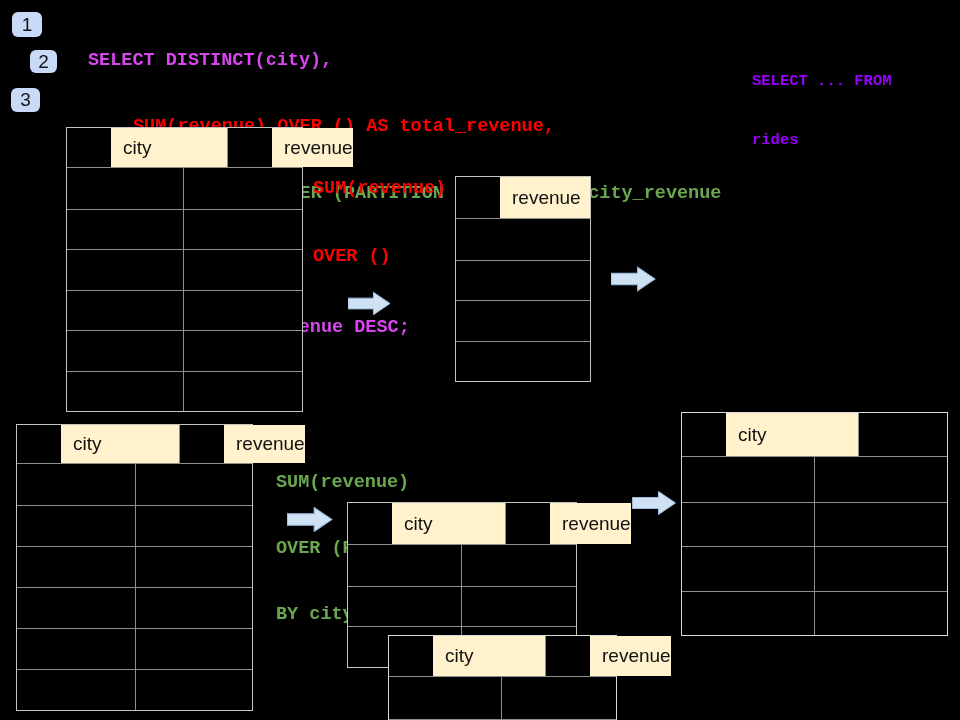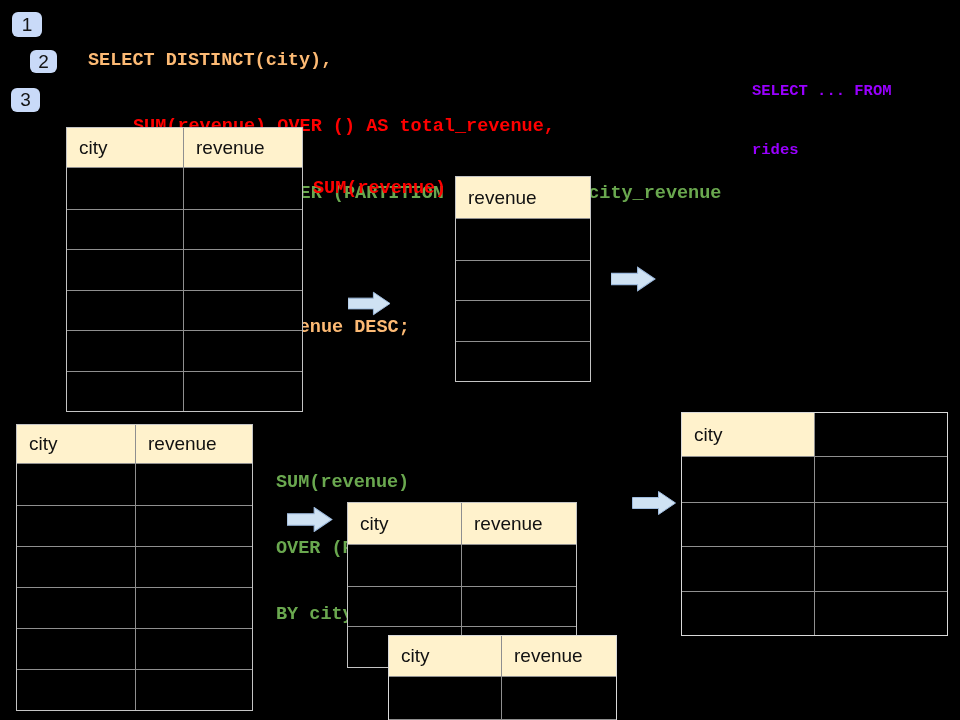--- a/index.html
+++ b/index.html
@@ -11,27 +11,27 @@
 
   
   .code {
     position:absolute; left:88px; top:5px;
     font-family:"Liberation Mono", monospace; font-weight:bold;
     font-size:18.5px; line-height:22.3px; white-space:pre;
   }
   .code-line { display:block; }
   .ind-sum { margin-left:45px; }
   .ind-kw  { margin-left:22px; }
-  .c-purple { color:#fdba74; }
+  .c-purple { color:#d946ef; }
   .c-red    { color:#ff0000; }
   .c-green  { color:#6aa84f; }
 
   
   .side-note {
-    position:absolute; left:752px; top:43px;
+    position:absolute; left:752px; top:33px;
     font-family:"Liberation Mono", monospace; font-weight:bold;
     font-size:15.5px; line-height:19.5px; color:#9900ff; white-space:pre;
   }
 
   
   .annot {
     position:absolute; font-family:"Liberation Mono", monospace;
     font-weight:bold; font-size:18.5px; line-height:22.5px; white-space:pre;
   }
   .annot-total { left:313px; top:133px; color:#ff0000; }
@@ -44,21 +44,21 @@
     font-size:19px; color:#141414;
   }
 
   
   .tbl {
     position:absolute; border:1.5px solid #c4c4c4; background:#000;
   }
   .thead { display:flex; height:var(--hh); border-bottom:1px solid #8f8f8f; }
   .th {
     background:#fff2cc; height:100%; display:flex; align-items:center;
-    padding-left:12px; font-size:19px; color:#111; flex:1 1 auto;
+    padding-left:12px; font-size:19px; color:#111; flex:1 1 auto;margin-left:44px;
   }
   .th.c1 { flex:0 0 auto; border-right:1px solid #8f8f8f; }
   .tr { display:flex; height:var(--rh); }
   .tr + .tr { border-top:1px solid #8f8f8f; }
   .td { flex:1 1 auto; height:100%; }
   .td.c1 { flex:0 0 auto; border-right:1px solid #8f8f8f; }
 
   
   .arrow { position:absolute; }
 </style>
@@ -79,20 +79,21 @@
     <span class="code-line c-purple ind-kw">ORDER by city_revenue DESC;</span>
   </div>
 
   <div class="side-note">
     <span class="code-line">SELECT ... FROM</span>
     <span class="code-line">rides</span>
   </div>
 
   <div class="annot annot-total">
     <span class="code-line">SUM(revenue)</span>
+    <span class="code-line">OVER ()</span>
   </div>
 
   <div class="annot annot-part">
     <span class="code-line">SUM(revenue)</span>
     <span class="code-line">OVER (PARTITION</span>
     <span class="code-line">BY city)</span>
   </div>
 
   <div class="tbl" style="left:66px; top:127px; width:237px; --hh:40px; --rh:40.5px;">
     <div class="thead">

